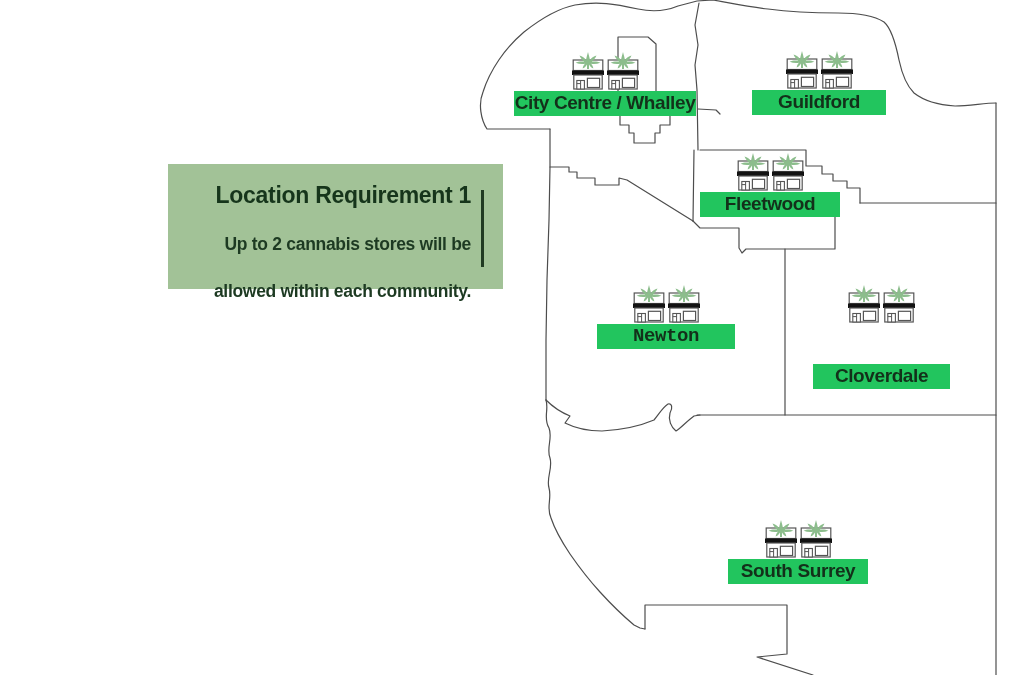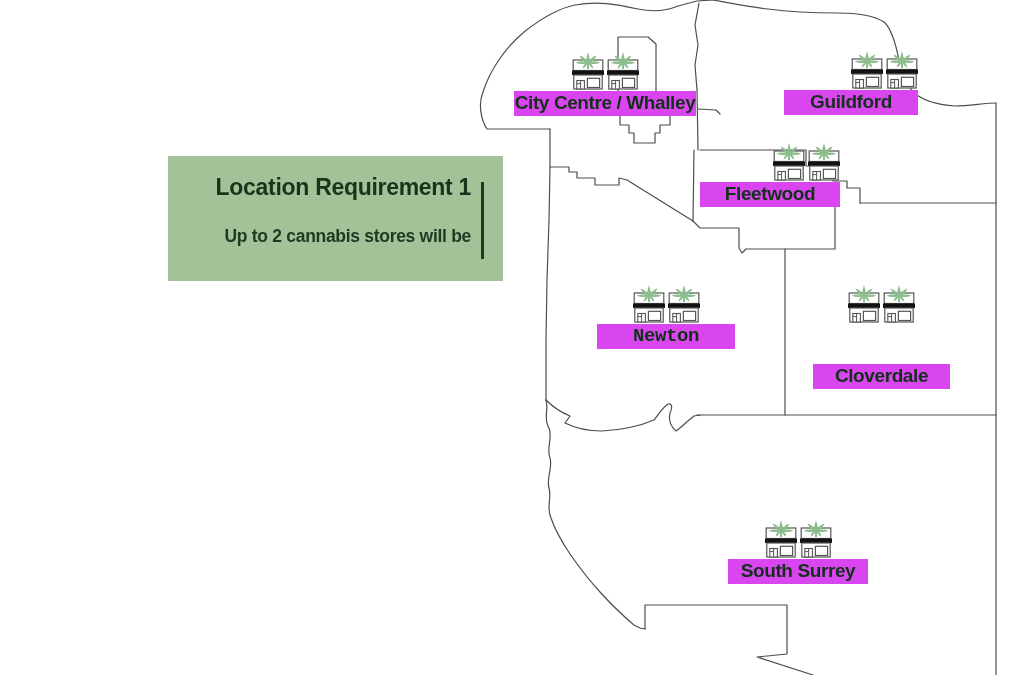--- a/index.html
+++ b/index.html
@@ -2,30 +2,30 @@
 <html><head>
 <meta charset="utf-8">
 <style>
   html,body{margin:0;padding:0;background:#ffffff;}
   #stage{position:relative;width:1024px;height:675px;overflow:hidden;background:#ffffff;
          font-family:"Liberation Sans",sans-serif;}
   
   #map-svg{position:absolute;left:0;top:0;}
   .boundary{fill:none;stroke:#4d4d4d;stroke-width:1.2;stroke-linejoin:round;stroke-linecap:round;}
   
-  .legend{position:absolute;left:168px;top:156px;width:335px;height:125px;background:#a2c297;
+  .legend{position:absolute;left:168px;top:164px;width:335px;height:125px;background:#a2c297;
           box-sizing:border-box;padding:16px 32px 0 10px;text-align:right;}
   .legend .bar{position:absolute;right:19px;top:26px;width:3px;height:77px;background:#203a22;}
   .legend-title{font-size:23px;font-weight:bold;color:#16351b;letter-spacing:-0.3px;margin:2px 0 8px 0;}
   .legend-line{font-size:17.5px;font-weight:bold;color:#1d3a22;letter-spacing:-0.3px;line-height:23px;margin-top:24px;}
   
   .community{position:absolute;display:flex;flex-direction:column;align-items:center;}
   .icon-pair{display:flex;gap:3px;height:38px;margin-bottom:1px;}
   .store{width:32px;height:38px;display:block;}
-  .community-label{width:100%;box-sizing:border-box;background:#d946ef;color:#13301a;
+  .community-label{width:100%;box-sizing:border-box;background:#22c55e;color:#13301a;
           font-size:19px;font-weight:bold;text-align:center;letter-spacing:-0.4px;
           padding:2px 0 3px 0;line-height:20px;}
 </style>
 </head>
 <body>
 
 <div id="stage">
 
   <svg width="0" height="0" style="position:absolute" aria-hidden="true">
     <defs>
@@ -59,47 +59,48 @@
     <path class="boundary" d="M697,415 L996,415"></path>
     <path class="boundary" d="M546,400 C552,406 560,412 570,416 L565,423 C575,428 588,431 602,431 C620,430 640,426 654,420 C659,414 663,407 668,404 C672,403 673,408 670,413 C668,420 671,427 676,431 C681,428 687,421 694,416 L700,415"></path>
     <path class="boundary" d="M546,400 C549,410 543,418 549,428 C553,438 546,448 550,458 C553,468 546,478 549,488 C552,498 546,508 551,518 C555,530 562,542 570,554 C579,567 589,580 600,592 C610,603 622,615 634,625 L640,628 L645,629"></path>
     <path class="boundary" d="M645,629 L645,605 L787,605 L787,654 L757,657 L813,675"></path>
   </svg>
 
   <div class="legend">
     <div class="bar"></div>
     <div class="legend-title">Location Requirement 1</div>
     <div class="legend-line">Up to 2 cannabis stores will be</div>
+    <div class="legend-line">allowed within each community.</div>
   </div>
 
   <div class="community" style="left:514px;top:52px;width:182px;">
     <div class="icon-pair">
       <svg class="store">
           <use href="#store-symbol"></use>
         </svg>
       <svg class="store">
           <use href="#store-symbol"></use>
         </svg>
     </div>
     <div class="community-label">City Centre / Whalley</div>
   </div>
 
-  <div class="community" style="left:784px;top:51px;width:134px;align-items:flex-end;">
+  <div class="community" style="left:752px;top:51px;width:134px;">
     <div class="icon-pair">
       <svg class="store">
           <use href="#store-symbol"></use>
         </svg>
       <svg class="store">
           <use href="#store-symbol"></use>
         </svg>
     </div>
     <div class="community-label">Guildford</div>
   </div>
 
-  <div class="community" style="left:700px;top:143px;width:140px;align-items:flex-end;">
+  <div class="community" style="left:700px;top:153px;width:140px;">
     <div class="icon-pair">
       <svg class="store">
           <use href="#store-symbol"></use>
         </svg>
       <svg class="store">
           <use href="#store-symbol"></use>
         </svg>
     </div>
     <div class="community-label">Fleetwood</div>
   </div>

